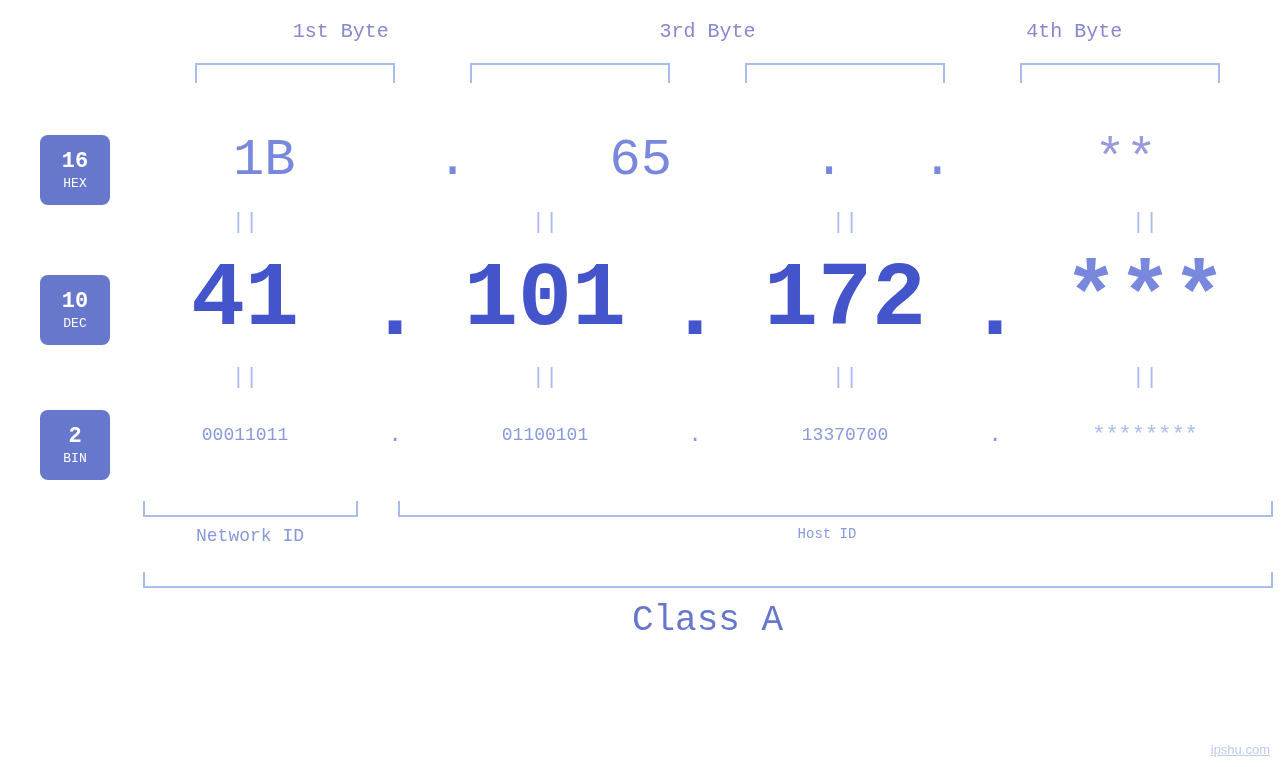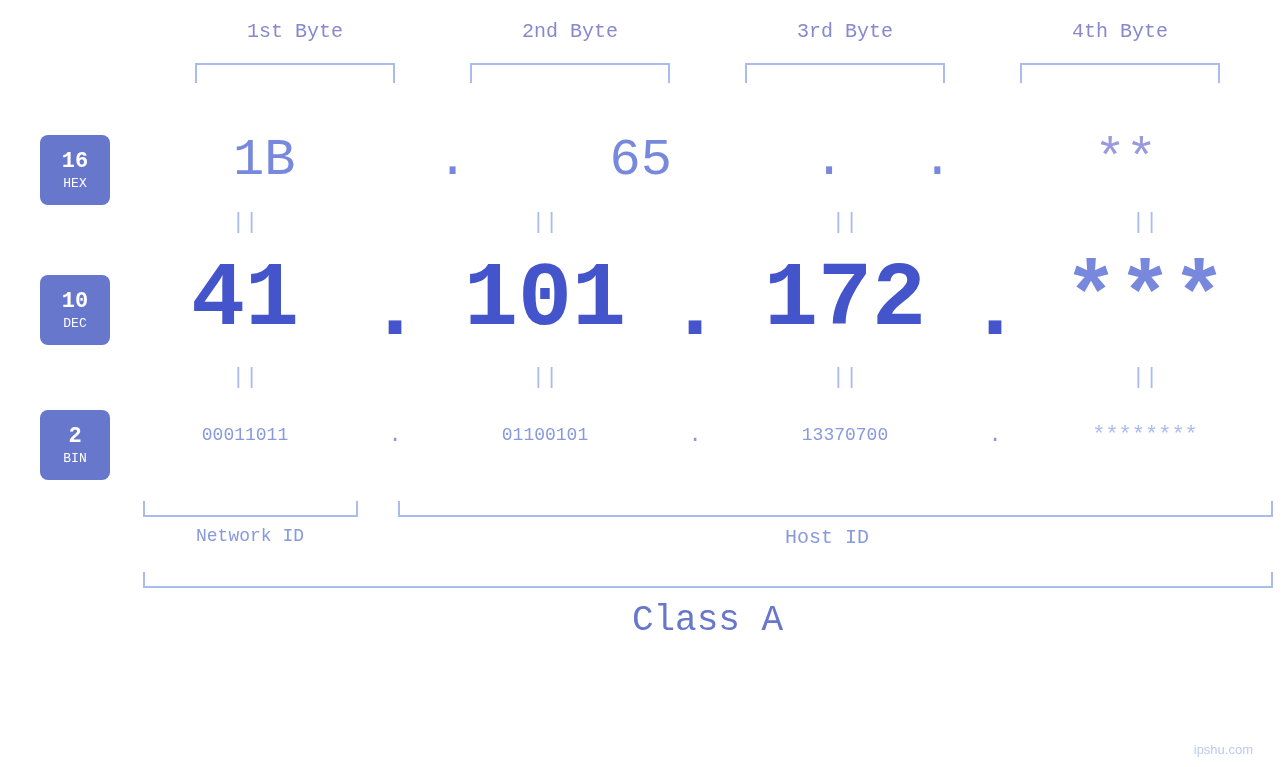--- a/index.html
+++ b/index.html
@@ -242,21 +242,21 @@
       font-size: 18px;
       font-family: 'Courier New', Courier, monospace;
     }
 
     .host-id-label {
       position: absolute;
       left: 255px;
       right: 16px;
       text-align: center;
       color: #8899dd;
-      font-size: 20px;
+      font-size: 14px;
       font-family: 'Courier New', Courier, monospace;
     }
 
     
     .big-bracket-row {
       width: 1130px;
       height: 20px;
       position: relative;
       margin-bottom: 8px;
     }
@@ -280,24 +280,25 @@
     .class-label {
       color: #6677cc;
       font-size: 36px;
       font-family: 'Courier New', Courier, monospace;
     }
 
     
     .watermark {
       position: absolute;
       bottom: 10px;
-      right: 32px;
+      right: 15px;
       color: #bbccee;
       font-size: 13px;
       font-family: Arial, sans-serif;
+      text-decoration: underline;
     }
 
     
     .full-layout {
       display: flex;
       width: 1285px;
       margin-left: 0;
     }
 
     .badges-col {
@@ -335,21 +336,20 @@
     }
 
   </style>
 </head>
 <body>
 
 <div class="main-container">
 
   <div class="byte-headers" style="margin-left:130px;">
     <div class="byte-header">1st Byte</div>
-    <div class="byte-header">2nd Byte</div>
     <div class="byte-header">3rd Byte</div>
     <div class="byte-header">4th Byte</div>
   </div>
 
   <div class="brackets-row" style="margin-left:130px;">
     <div class="bracket-top"></div>
     <div class="bracket-top"></div>
     <div class="bracket-top"></div>
     <div class="bracket-top"></div>
   </div>

